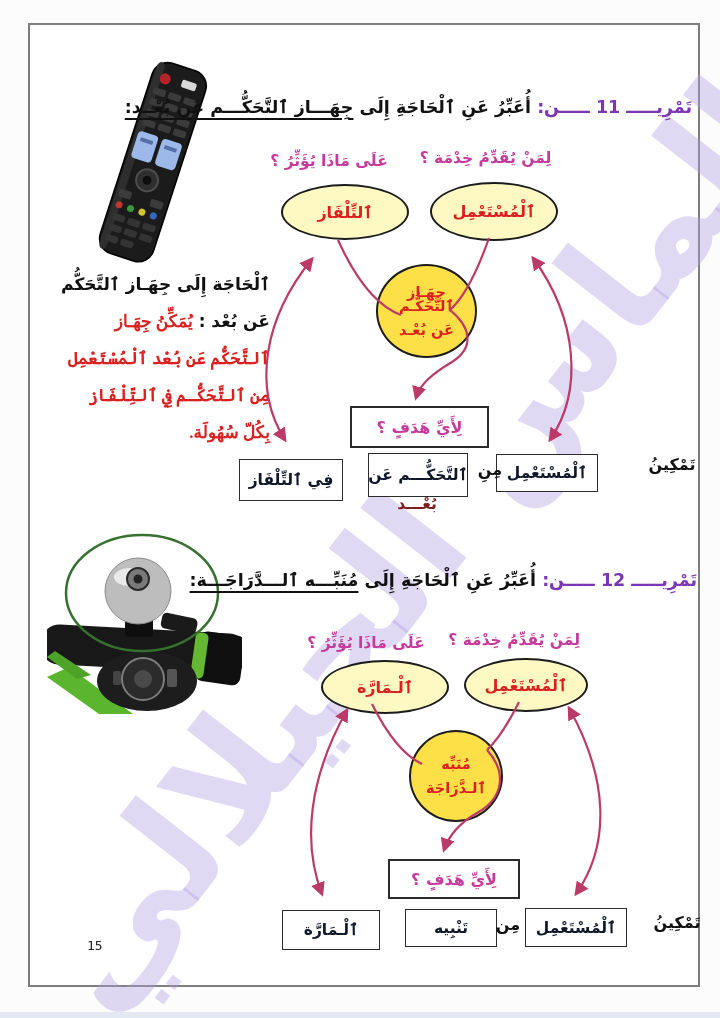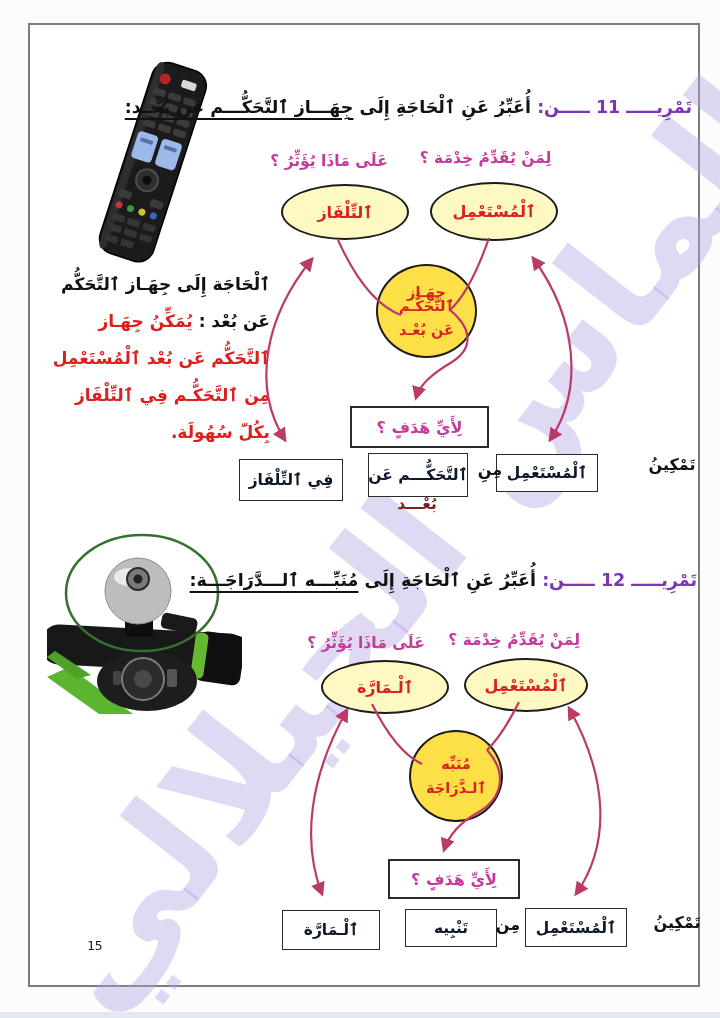--- a/index.html
+++ b/index.html
@@ -34,21 +34,21 @@
   .circle{z-index:3;border:2.2px solid #1c1c1c;border-radius:50%;background:#fde047;
           display:flex;flex-direction:column;align-items:center;justify-content:center;gap:9px;
           color:#dc2020;font-weight:bold;font-size:14.5px;text-align:center;line-height:1;}
   .bx{z-index:3;border:1.8px solid #2b2b2b;background:#fff;display:flex;align-items:center;justify-content:center;
       color:#0f172a;font-weight:bold;font-size:15.5px;white-space:nowrap;}
   .blacktxt{z-index:4;color:#111;font-weight:bold;font-size:16px;text-align:center;white-space:nowrap;}
   .redfree{z-index:4;color:#7f1d1d;font-weight:bold;font-size:15.5px;text-align:center;white-space:nowrap;}
 
   
   .para{z-index:4;text-align:right;font-weight:bold;color:#111;}
-  .para .red{color:#dc2020;}
+  .para .red{color:#dc2020;font-family:Liberation Serif, serif;}
   .para11{font-size:17px;line-height:37px;}
   .para12{font-size:17px;line-height:35px;}
 
   .arrows{position:absolute;left:0;top:0;z-index:5;pointer-events:none;}
   .photo{z-index:2;}
   .pagenum{z-index:4;font-size:13px;color:#222;font-family:"DejaVu Sans Mono","Liberation Mono",monospace;}
 </style>
 </head>
 <body>
 

